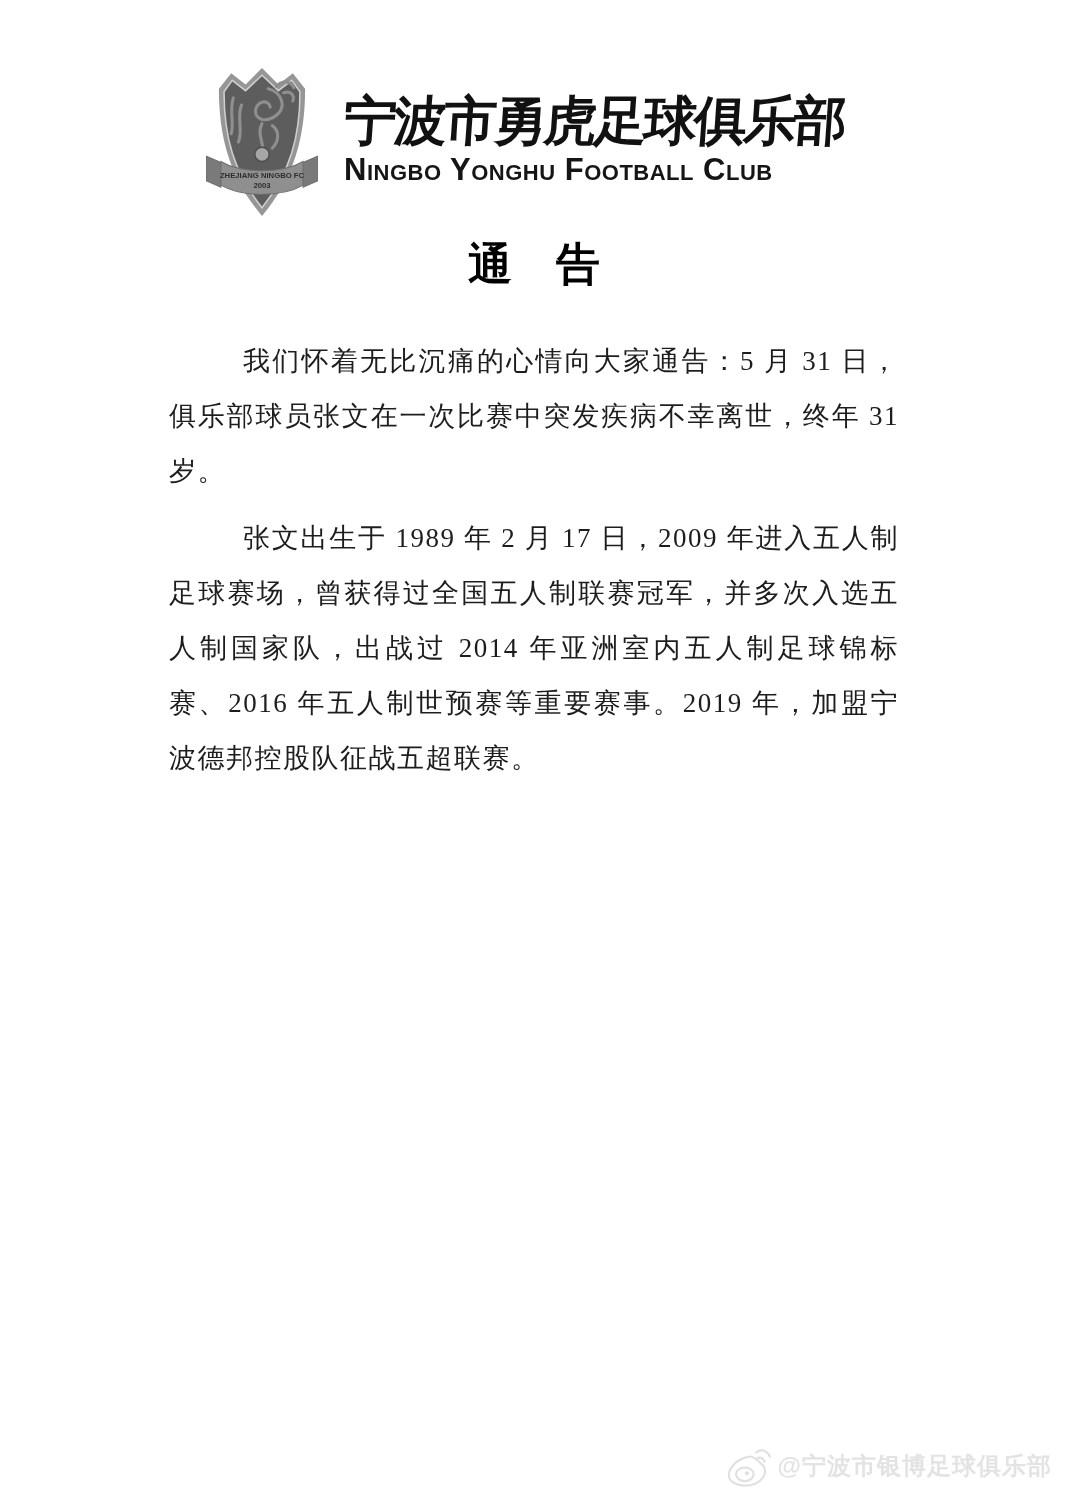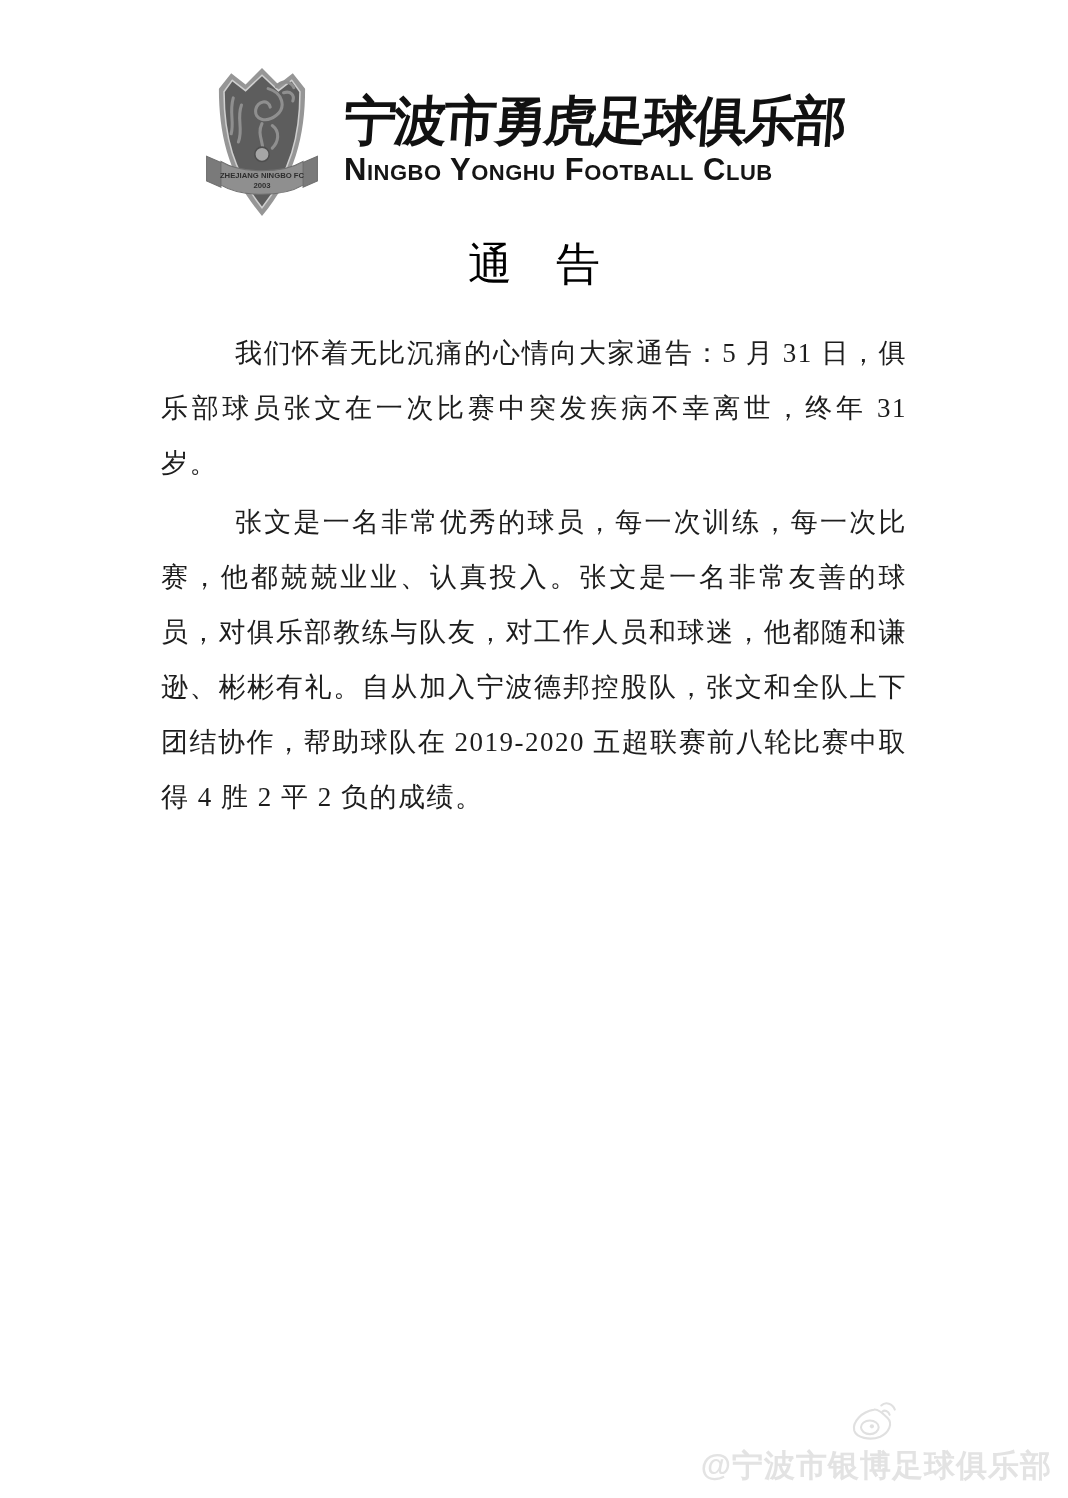--- a/index.html
+++ b/index.html
@@ -31,43 +31,42 @@
     font-size:31px;line-height:32px;
     letter-spacing:0.5px;
     white-space:nowrap;
     color:#151515;
   }
   
   .doc-title{
     position:absolute;top:238px;left:0;width:100%;
     text-align:center;
     font-family:"Liberation Sans","DejaVu Sans",sans-serif;
-    font-weight:normal;
+    font-weight:bold;
     font-size:44px;line-height:52px;
     color:#000;
   }
   
   .body-text{
     position:absolute;top:322px;left:157px;width:754px;
     font-size:27px;line-height:55px;
     letter-spacing:1.5px;
     text-align:justify;
   }
-  .body-text p{margin:4px;text-indent:74px;}
+  .body-text p{margin:12px;text-indent:74px;}
   
   .watermark{
     position:absolute;right:16px;bottom:8px;
     display:flex;align-items:center;
     color:#e3e3e3;
     font-family:"Liberation Sans","DejaVu Sans",sans-serif;
     font-weight:bold;
-    font-size:31px;line-height:48px;
+    font-size:24px;line-height:48px;
     letter-spacing:1px;
     white-space:nowrap;
-    flex-direction:column;
   }
   .weibo-icon{width:50px;height:46px;margin-right:4px;flex:0 0 auto;}
 </style>
 </head>
 <body>
 
 <div class="page">
 
   <div class="header">
 
@@ -104,21 +103,21 @@
     <div class="header-text">
       <div class="club-zh">宁波市勇虎足球俱乐部</div>
       <div class="club-en">Ningbo Yonghu Football Club</div>
     </div>
   </div>
 
   <div class="doc-title">通　告</div>
 
   <div class="body-text">
     <p>我们怀着无比沉痛的心情向大家通告：5 月 31 日，俱乐部球员张文在一次比赛中突发疾病不幸离世，终年 31 岁。</p>
-    <p>张文是一名非常优秀的球员，每一次训练，每一次比赛，他都兢兢业业、认真投入。张文是一名非常友善的球员，对俱乐部教练与队友，对工作人员和球迷，他都随和谦逊、彬彬有礼。自从加入宁波德邦控股队，张文和全队上下团结协作，帮助球队在 2019-2020 五超联赛前八轮比赛中取得 4 胜 2 平 2 负的成绩。</p>
+    <p>张文出生于 1989 年 2 月 17 日，2009 年进入五人制足球赛场，曾获得过全国五人制联赛冠军，并多次入选五人制国家队，出战过 2014 年亚洲室内五人制足球锦标赛、2016 年五人制世预赛等重要赛事。2019 年，加盟宁波德邦控股队征战五超联赛。</p>
 
   </div>
 
   <div class="watermark">
     <svg class="weibo-icon" viewBox="0 0 48 44" aria-hidden="true">
       <g fill="none" stroke="#e0e0e0" stroke-width="2" stroke-linecap="round">
         <path d="M24,13 C12,15 3,25 5,33 C7,40 20,43 30,39 C39,35 42,26 37,21 C33,17 28,12 24,13 Z"></path>
         <ellipse cx="20" cy="30" rx="8.5" ry="6.5"></ellipse>
         <circle cx="22" cy="29" r="2" fill="#e0e0e0" stroke="none"></circle>
         <path d="M31,9 C35,5 42,7 44,13"></path>

